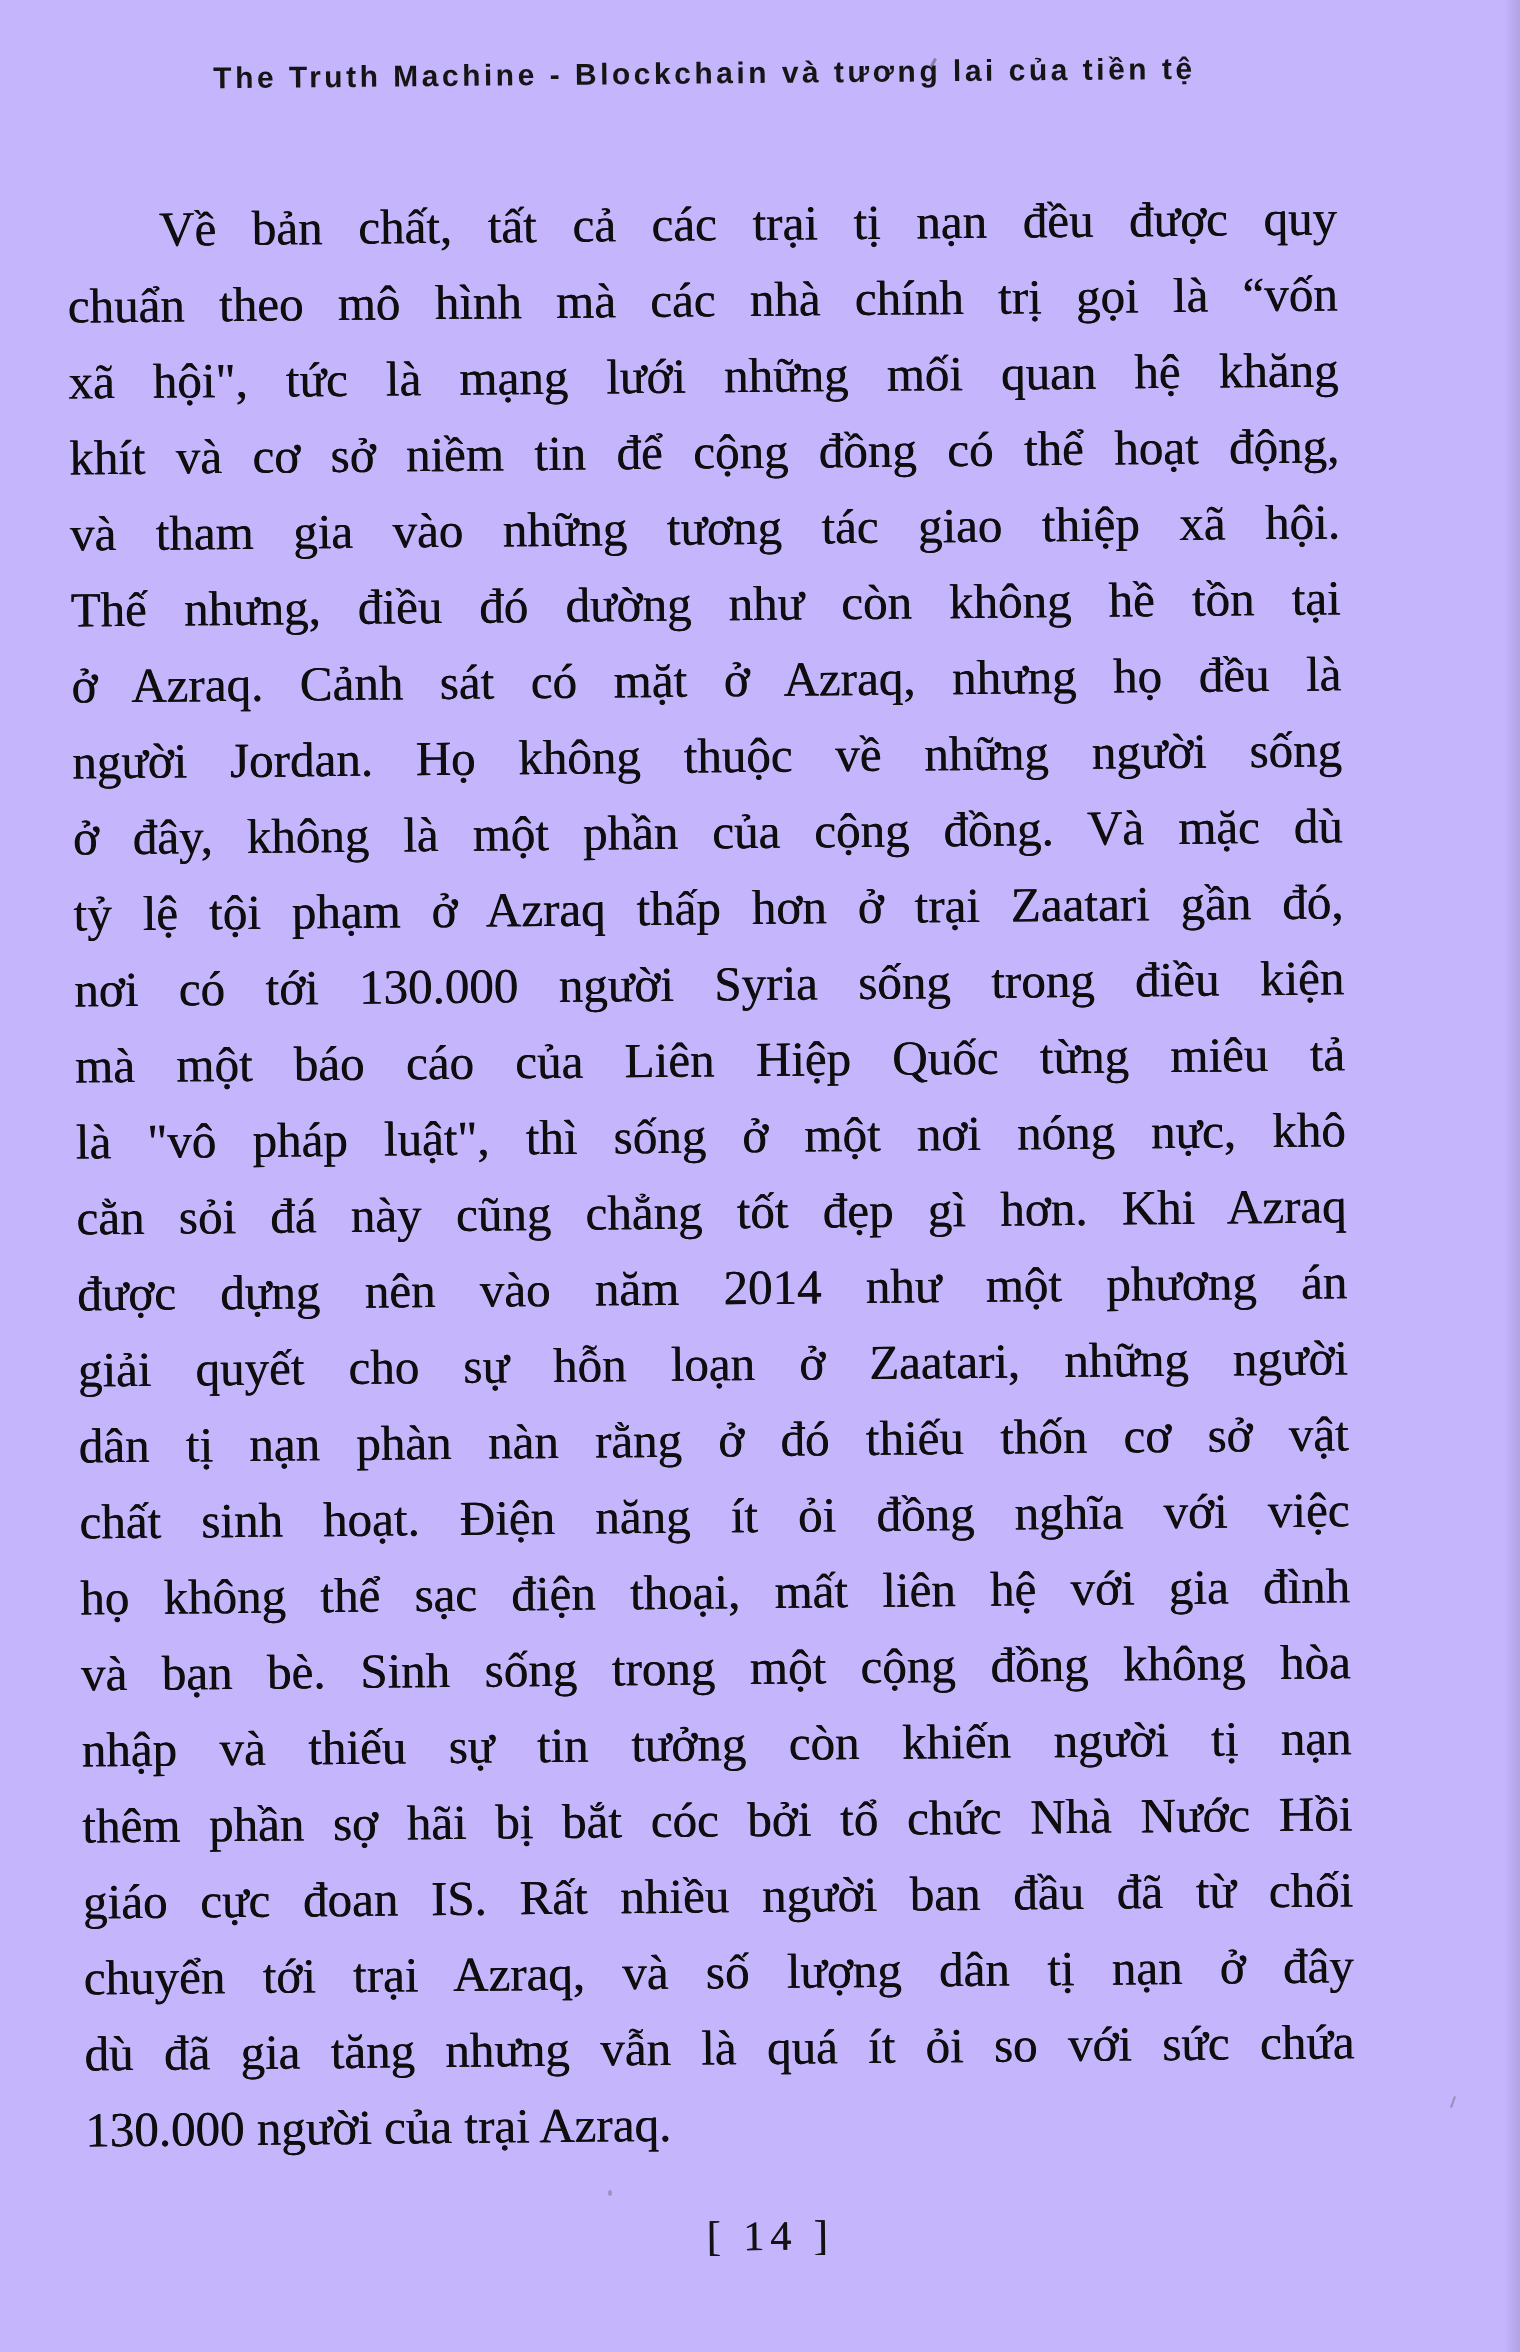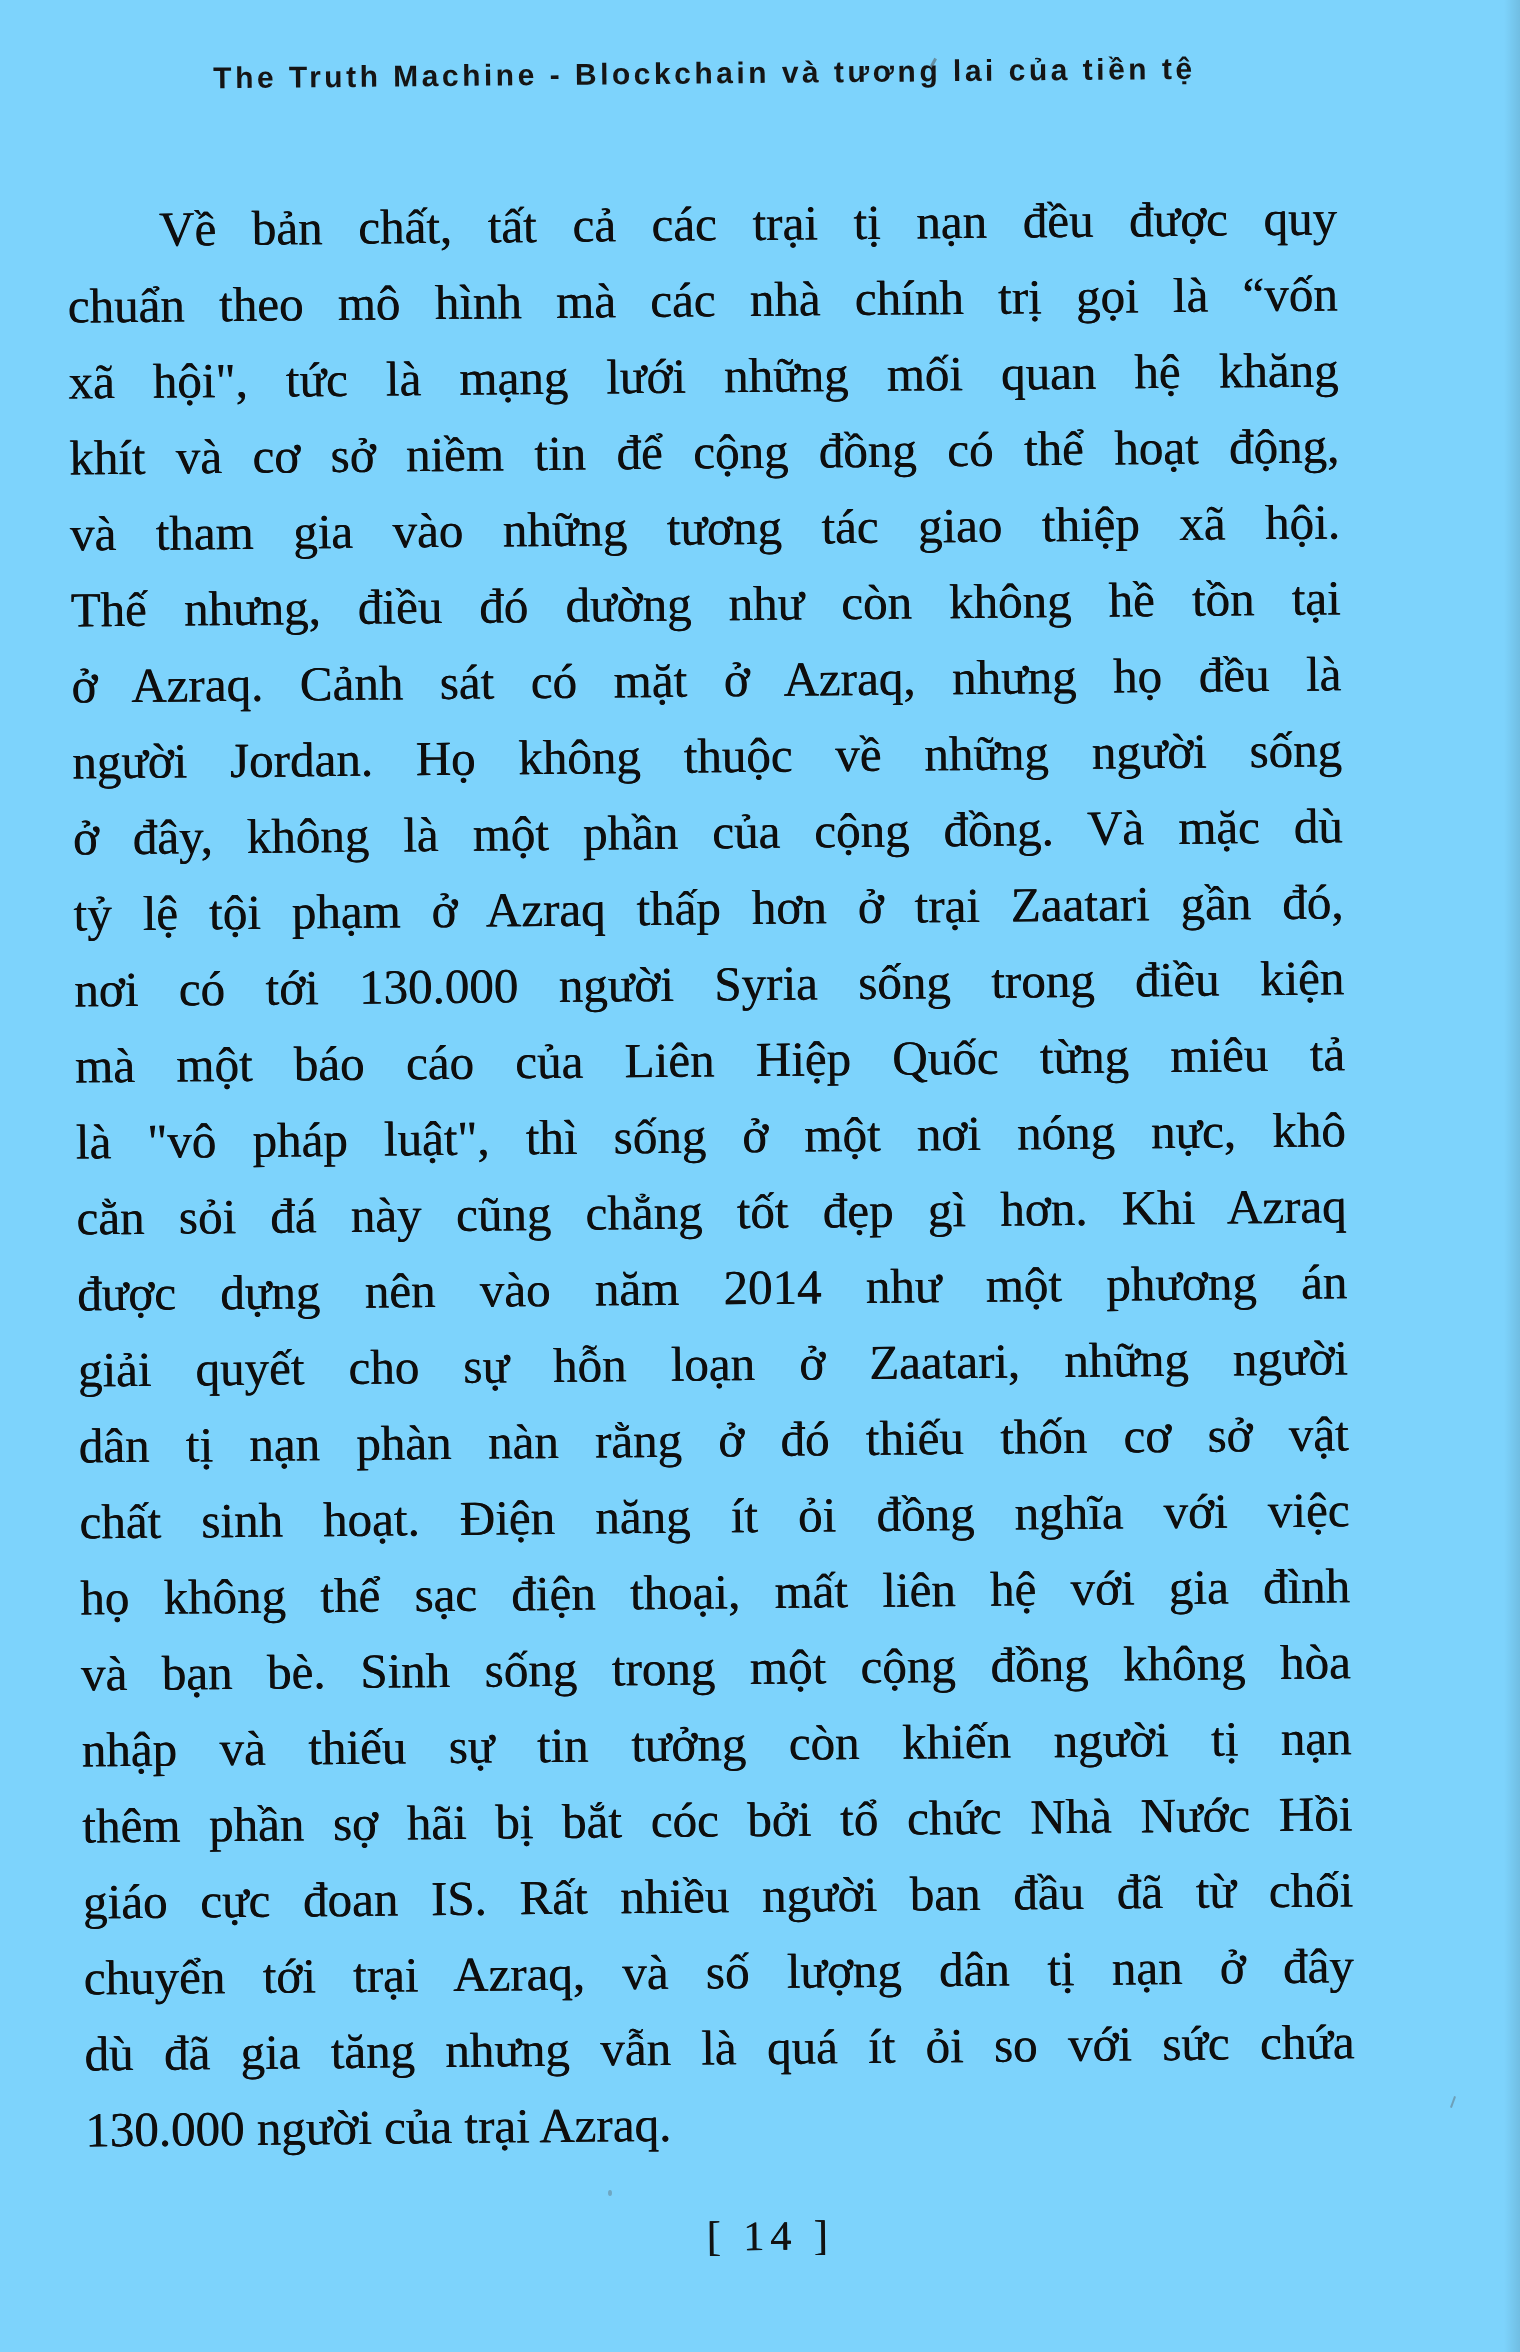--- a/index.html
+++ b/index.html
@@ -7,21 +7,21 @@
     padding: 0;
     width: 1520px;
     height: 2352px;
     overflow: hidden;
     background: #ffffff;
   }
   .page {
     position: relative;
     width: 1520px;
     height: 2352px;
-    background: #7dd3fc;
+    background: #c4b5fd;
     overflow: hidden;
   }
   
   .edge-shade {
     position: absolute;
     top: 0; right: 0;
     width: 16px; height: 100%;
     background: linear-gradient(to right, rgba(0,0,0,0), rgba(0,0,0,0.10));
     pointer-events: none;
   }

